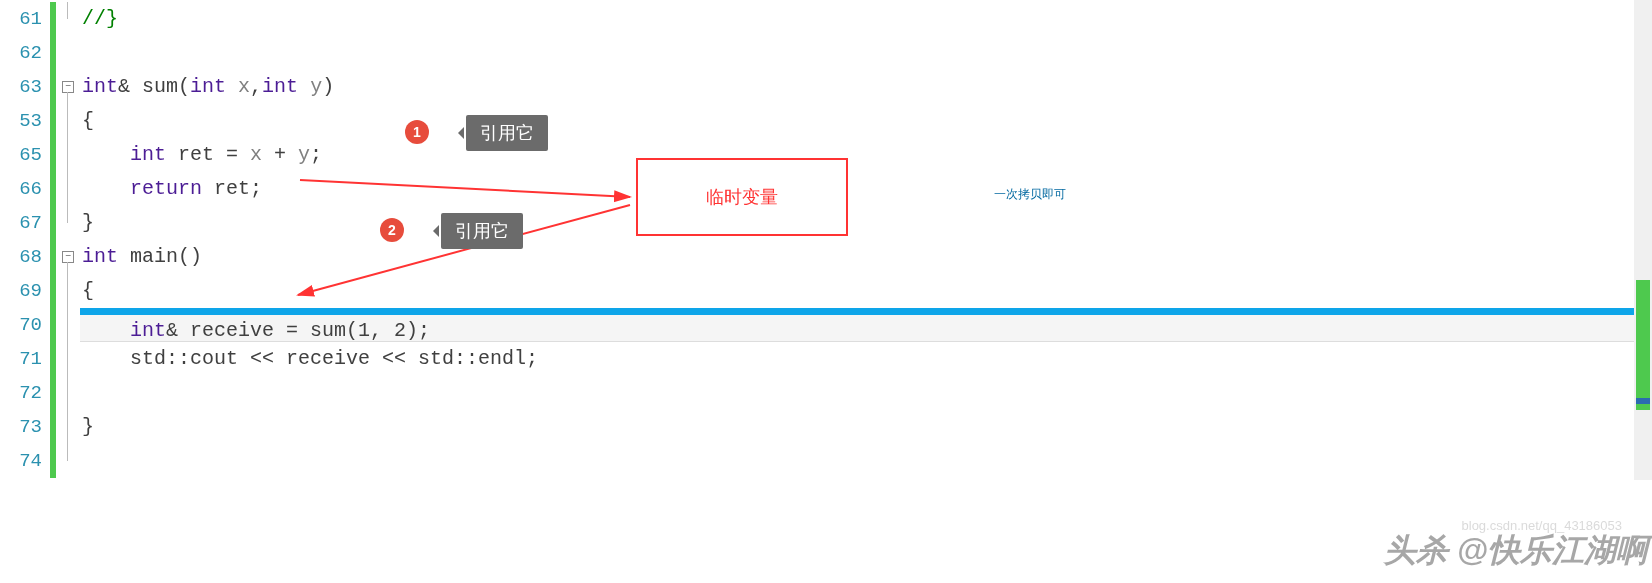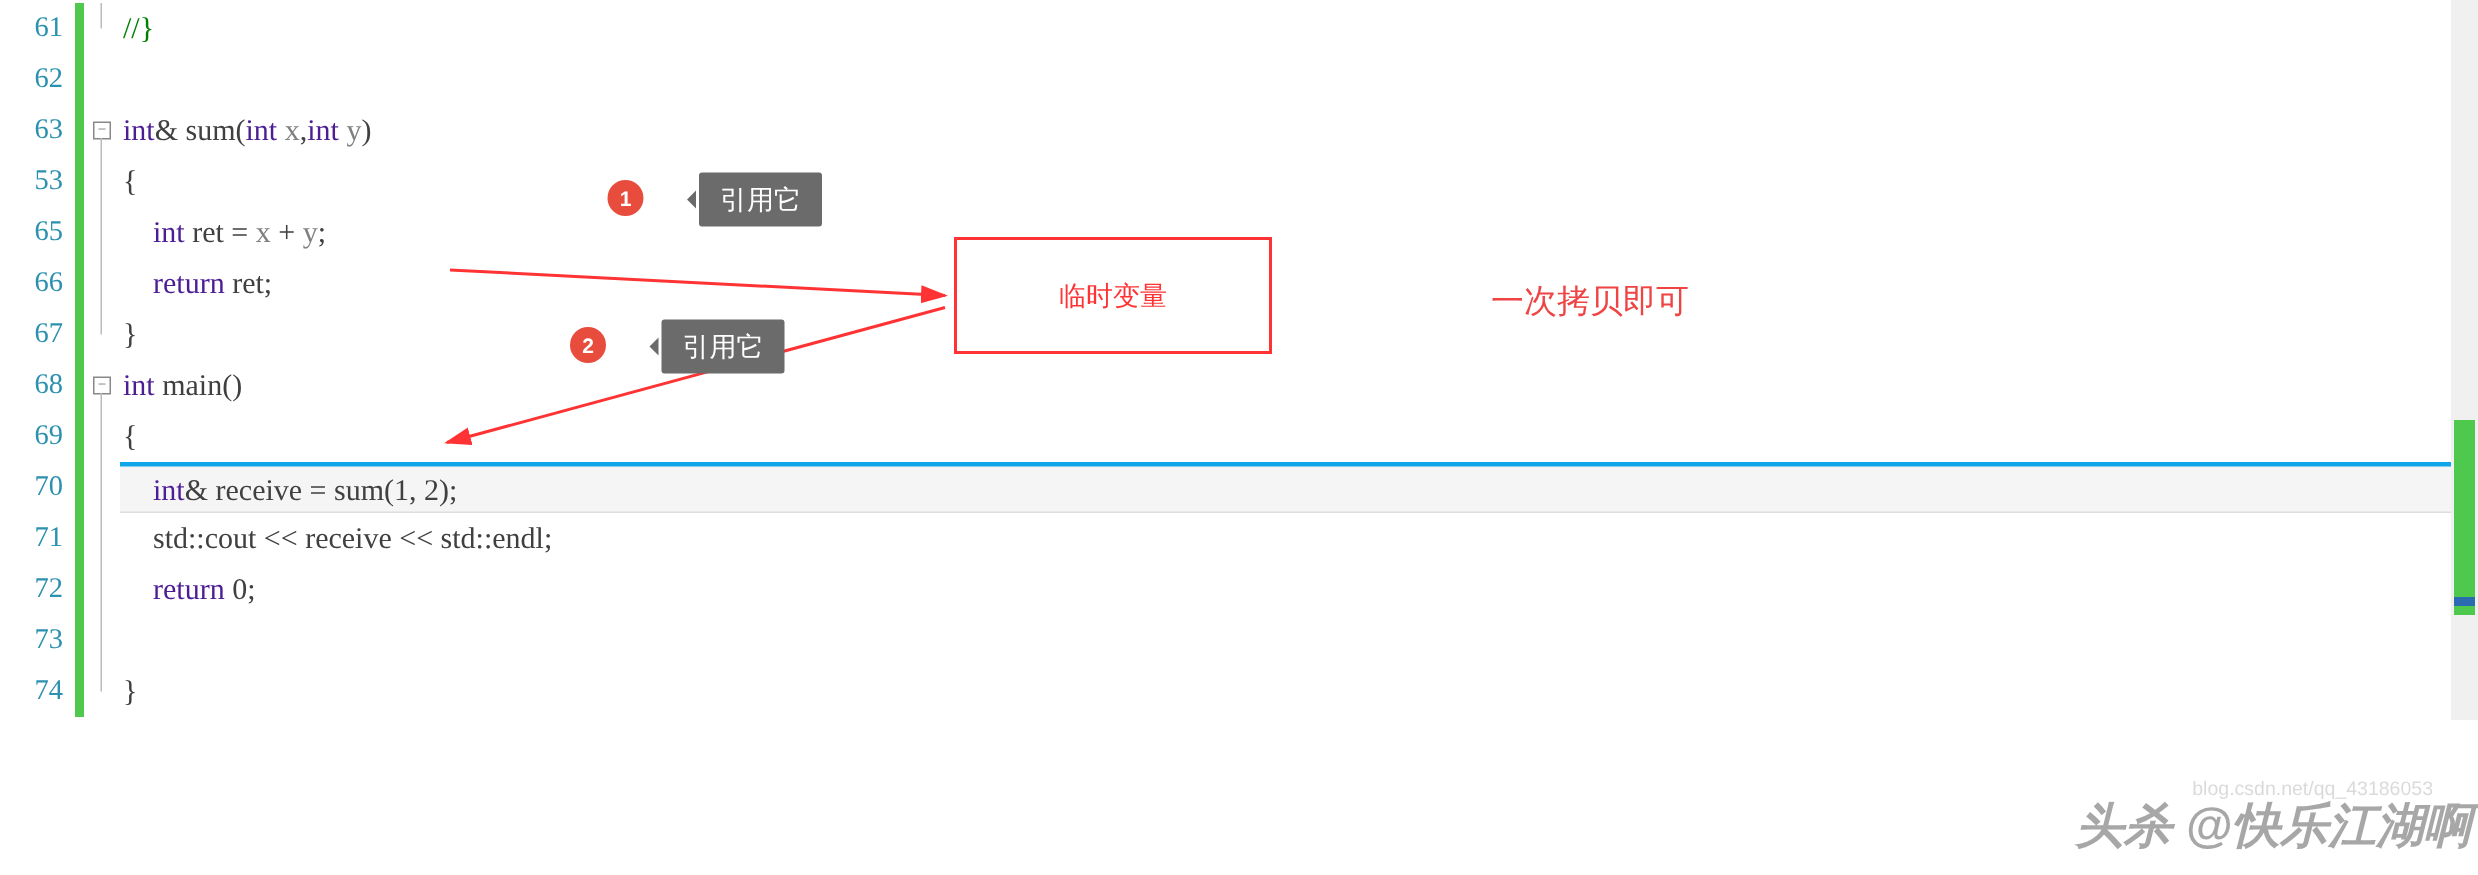--- a/index.html
+++ b/index.html
@@ -8,21 +8,20 @@
       font-size: 20px;
       background: #fff;
       position: relative;
       width: 1652px;
       height: 583px;
       overflow: hidden;
     }
     .editor-container {
       display: flex;
       height: 100%;
-      font-family: Liberation Serif, serif;
     }
     .gutter {
       width: 50px;
       background: #fff;
       text-align: right;
       color: #2b91af;
       user-select: none;
       padding-top: 2px;
     }
     .gutter .line-num {
@@ -81,21 +80,21 @@
       position: relative;
     }
     .code-line {
       height: 34px;
       line-height: 34px;
       white-space: pre;
       padding-left: 2px;
     }
     .code-line.highlight {
       background: #f5f5f5;
-      border-top: 3px solid #0ea5e9;
+      border-top: 7px solid #0ea5e9;
       border-bottom: 1px solid #ddd;
       height: 34px;
       line-height: 32px;
     }
     .kw { color: #4c1d95; }
     .gray { color: #808080; }
     .comment { color: #008000; }
     .plain { color: #404040; }
     
     .annotation-layer {
@@ -146,23 +145,23 @@
       color: #ff3333;
       display: flex;
       align-items: center;
       justify-content: center;
       font-family: 'Microsoft YaHei', Arial, sans-serif;
       font-size: 18px;
       background: #fff;
     }
     .red-text {
       position: absolute;
-      color: #ef4444;
+      color: #0369a1;
       font-family: 'Microsoft YaHei', Arial, sans-serif;
-      font-size: 22px;
+      font-size: 12px;
     }
     .arrow-svg {
       position: absolute;
       overflow: visible;
     }
     .scrollbar-v {
       position: absolute;
       right: 0;
       top: 0;
       width: 18px;
@@ -287,21 +286,20 @@
     <div class="code-line"></div>
     <div class="code-line"><span class="kw">int</span><span class="plain">&amp; sum(</span><span class="kw">int</span><span> </span><span class="gray">x</span><span class="plain">,</span><span class="kw">int</span><span> </span><span class="gray">y</span><span class="plain">)</span></div>
     <div class="code-line"><span class="plain">{</span></div>
     <div class="code-line">    <span class="kw">int</span><span class="plain"> ret = </span><span class="gray">x</span><span class="plain"> + </span><span class="gray">y</span><span class="plain">;</span></div>
     <div class="code-line">    <span class="kw">return</span><span class="plain"> ret;</span></div>
     <div class="code-line"><span class="plain">}</span></div>
     <div class="code-line"><span class="kw">int</span><span class="plain"> main()</span></div>
     <div class="code-line"><span class="plain">{</span></div>
     <div class="code-line highlight">    <span class="kw">int</span><span class="plain">&amp; receive = sum(1, 2);</span></div>
     <div class="code-line">    <span class="plain">std::cout &lt;&lt; receive &lt;&lt; std::endl;</span></div>
-    <div class="code-line">    <span class="kw">return</span><span class="plain"> 0;</span></div>
     <div class="code-line"></div>
     <div class="code-line"><span class="plain">}</span></div>
   </div>
 </div>
 
 <div class="annotation-layer">
 
   <svg class="arrow-svg" style="left:300px; top:175px;" width="340" height="40">
     <defs>
       <marker id="ah1" markerWidth="10" markerHeight="10" refX="8" refY="3" orient="auto">

